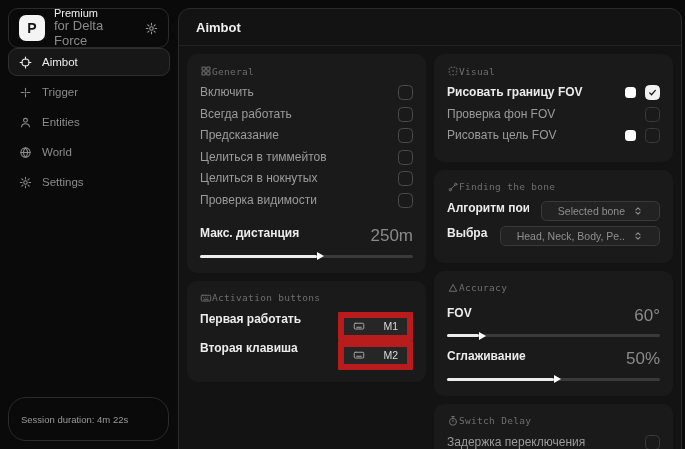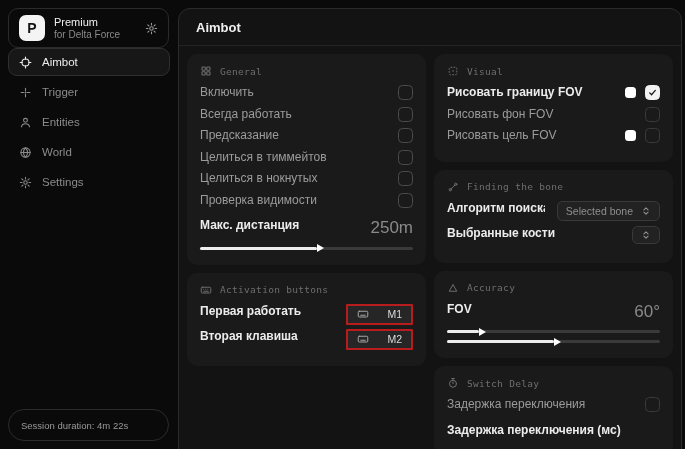--- a/index.html
+++ b/index.html
@@ -18,56 +18,56 @@
     border:1px solid #2b2b2b; border-radius:10px; height:40px; width:161px;
     display:flex; align-items:center; gap:9px; padding:0 10px;
   }
   .logo {
     width:26px; height:26px; background:#f4f4f4; border-radius:7px;
     color:#141414; font-weight:bold; font-size:14px;
     display:flex; align-items:center; justify-content:center; flex-shrink:0;
   }
   .license-text { display:flex; flex-direction:column; line-height:1.15; }
   .license-title { font-size:11px; font-weight:normal; color:#f0f0f0; }
-  .license-sub { font-size:10px; color:#8a8a8a; }
+  .license-sub { font-size:13px; color:#8a8a8a; }
   .license-gear { margin-left:auto; color:#9a9a9a; }
 
   .category-label { margin:15px 0 6px 9px; font-size:9.5px; color:#6f6f6f; }
 
   .nav { display:flex; flex-direction:column; gap:2px; }
   .nav-item {
     height:28px; display:flex; align-items:center; gap:10px;
     padding:0 10px; color:#8b8b8b; font-size:11.5px; border:1px solid transparent;
     border-radius:9px; cursor:default;
   }
   .nav-item.active { border-color:#2f2f2f; background:#171717; color:#ececec; }
   .nav-icon { width:13px; height:13px; flex-shrink:0; }
 
   .session-card {
-    position:absolute; left:8px; bottom:8px; width:161px; height:32px;
+    position:absolute; left:8px; bottom:8px; width:161px; height:44px;
     border:1px solid #2b2b2b; border-radius:18px;
     display:flex; align-items:center; padding:0 12px;
     font-size:9.5px; color:#9a9a9a;
   }
 
   
   .main {
     position:absolute; left:178px; top:8px; width:504px; height:460px;
     border:1px solid #2b2b2b; border-radius:12px; background:#131313; overflow:hidden;
   }
   .main-header {
     padding:11px 17px 10px; font-size:13px; font-weight:bold; color:#f0f0f0;
     border-bottom:1px solid #232323;
   }
   .content { display:flex; gap:8px; padding:8px; }
   .col { width:239px; display:flex; flex-direction:column; gap:8px; }
 
   .panel { background:#1a1a1a; border-radius:10px; padding:11px 13px 12px; }
   .panel-header {
-    display:flex; align-items:center; gap:8px; color:#6e6e6e;
+    display:flex; align-items:center; gap:0; color:#6e6e6e;
     font-family:"DejaVu Sans Mono", monospace; font-size:9.5px;
     margin-bottom:8px; letter-spacing:.3px;
   }
   .panel-icon { width:12px; height:12px; flex-shrink:0; }
 
   .row {
     display:flex; align-items:flex-start; justify-content:space-between;
     min-height:21.5px; font-size:12px;
   }
   .row-label { white-space:nowrap; overflow:hidden; min-width:0; flex:1; }
@@ -83,49 +83,49 @@
   .checkbox.faint { border-color:#3a3a3a; }
   .checkbox .check { display:none; width:9px; height:9px; }
   .checkbox.on { background:#f2f2f2; border-color:#f2f2f2; }
   .checkbox.on .check { display:block; }
 
   
   .swatch { width:11px; height:11px; border-radius:3.5px; margin-right:9px; flex-shrink:0; }
   .controls { display:flex; align-items:center; flex-shrink:0; }
 
   
-  .slider-group { margin-top:4px; }
+  .slider-group { margin-top:12px; }
   .slider-track {
     position:relative; height:3px; background:#3a3a3a; border-radius:2px;
     margin:7px 0 3px;
   }
   .slider-fill {
     position:absolute; left:0; top:0; height:100%;
     background:#ededed; border-radius:2px;
   }
   .slider-thumb {
     position:absolute; right:-7px; top:50%; transform:translateY(-50%);
     width:0; height:0;
     border-top:4px solid transparent; border-bottom:4px solid transparent;
     border-left:7.5px solid #fff;
   }
 
   
   .keybtn {
     display:flex; align-items:center; gap:18px; background:#262626;
-    border:2px solid #b91c1c; border-radius:1px; padding:2.5px 9px;
+    border:6px solid #b91c1c; border-radius:1px; padding:2.5px 9px;
     font-size:10.5px; color:#dadada; flex-shrink:0; margin-left:8px;
   }
   .keybtn svg { width:12px; height:12px; color:#a5a5a5; }
   .act-row { min-height:25px; }
 
   
   .dropdown {
     display:flex; align-items:center; gap:8px; background:#222222;
-    border:1px solid #3a3a3a; border-radius:5.5px; padding:3px 8px;
+    border:1px solid #3a3a3a; border-radius:5.5px; padding:3px 16px;
     font-size:10.5px; color:#8f8f8f; flex-shrink:0; margin-left:12px; white-space:nowrap;
   }
   .dropdown svg { width:10px; height:10px; color:#8f8f8f; }
   .bone-row { min-height:25px; }
 </style>
 </head>
 <body>
 
 <div class="sidebar">
 
@@ -303,21 +303,21 @@
           <span class="controls">
             <span class="swatch" style="background: rgb(255, 255, 255);"></span>
             <span class="checkbox on">
               <svg class="check" viewBox="0 0 24 24" fill="none" stroke="#1a1a1a" stroke-width="3.5" stroke-linecap="round">
                   <path d="M4.5 13l5 5L19.5 6.5"></path>
                 </svg>
             </span>
           </span>
         </div>
         <div class="row">
-          <span class="row-label dim">Рисовать фон FOV</span>
+          <span class="row-label dim">Проверка фон FOV</span>
           <span class="controls">
             <span class="checkbox faint">
               
             </span>
           </span>
         </div>
         <div class="row">
           <span class="row-label dim">Рисовать цель FOV</span>
           <span class="controls">
             <span class="swatch" style="background: rgb(255, 255, 255);"></span>
@@ -343,20 +343,21 @@
           <span class="dropdown">
             <span>Selected bone</span>
             <svg viewBox="0 0 24 24" fill="none" stroke="currentColor" stroke-width="2.6" stroke-linecap="round" stroke-linejoin="round">
               <path d="M7 9.5L12 4.5l5 5M7 14.5l5 5 5-5"></path>
             </svg>
           </span>
         </div>
         <div class="row bone-row">
           <span class="row-label bright">Выбранные кости</span>
           <span class="dropdown">
+            <span>Head, Neck, Body, Pe..</span>
             <svg viewBox="0 0 24 24" fill="none" stroke="currentColor" stroke-width="2.6" stroke-linecap="round" stroke-linejoin="round">
               <path d="M7 9.5L12 4.5l5 5M7 14.5l5 5 5-5"></path>
             </svg>
           </span>
         </div>
       </div>
 
       <div class="panel">
         <div class="panel-header">
           <svg class="panel-icon" viewBox="0 0 24 24" fill="none" stroke="currentColor" stroke-width="2" stroke-linejoin="round">
@@ -371,20 +372,24 @@
             <span class="value">60°</span>
           </div>
           <div class="slider-track">
             <div class="slider-fill" style="width: 15%;">
               <div class="slider-thumb"></div>
             </div>
           </div>
         </div>
 
         <div class="slider-group">
+          <div class="row">
+            <span class="row-label bright">Сглаживание</span>
+            <span class="value">50%</span>
+          </div>
           <div class="slider-track">
             <div class="slider-fill" style="width: 50%;">
               <div class="slider-thumb"></div>
             </div>
           </div>
         </div>
       </div>
 
       <div class="panel">
         <div class="panel-header">

